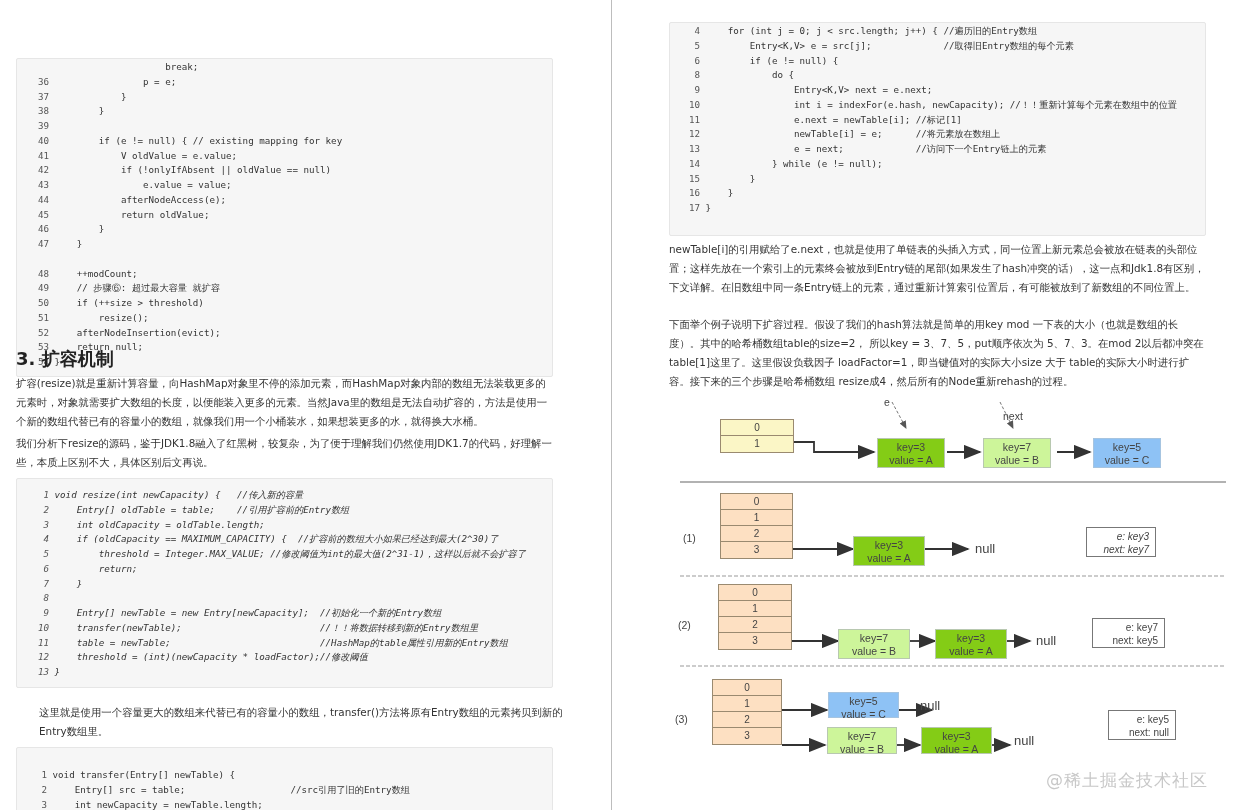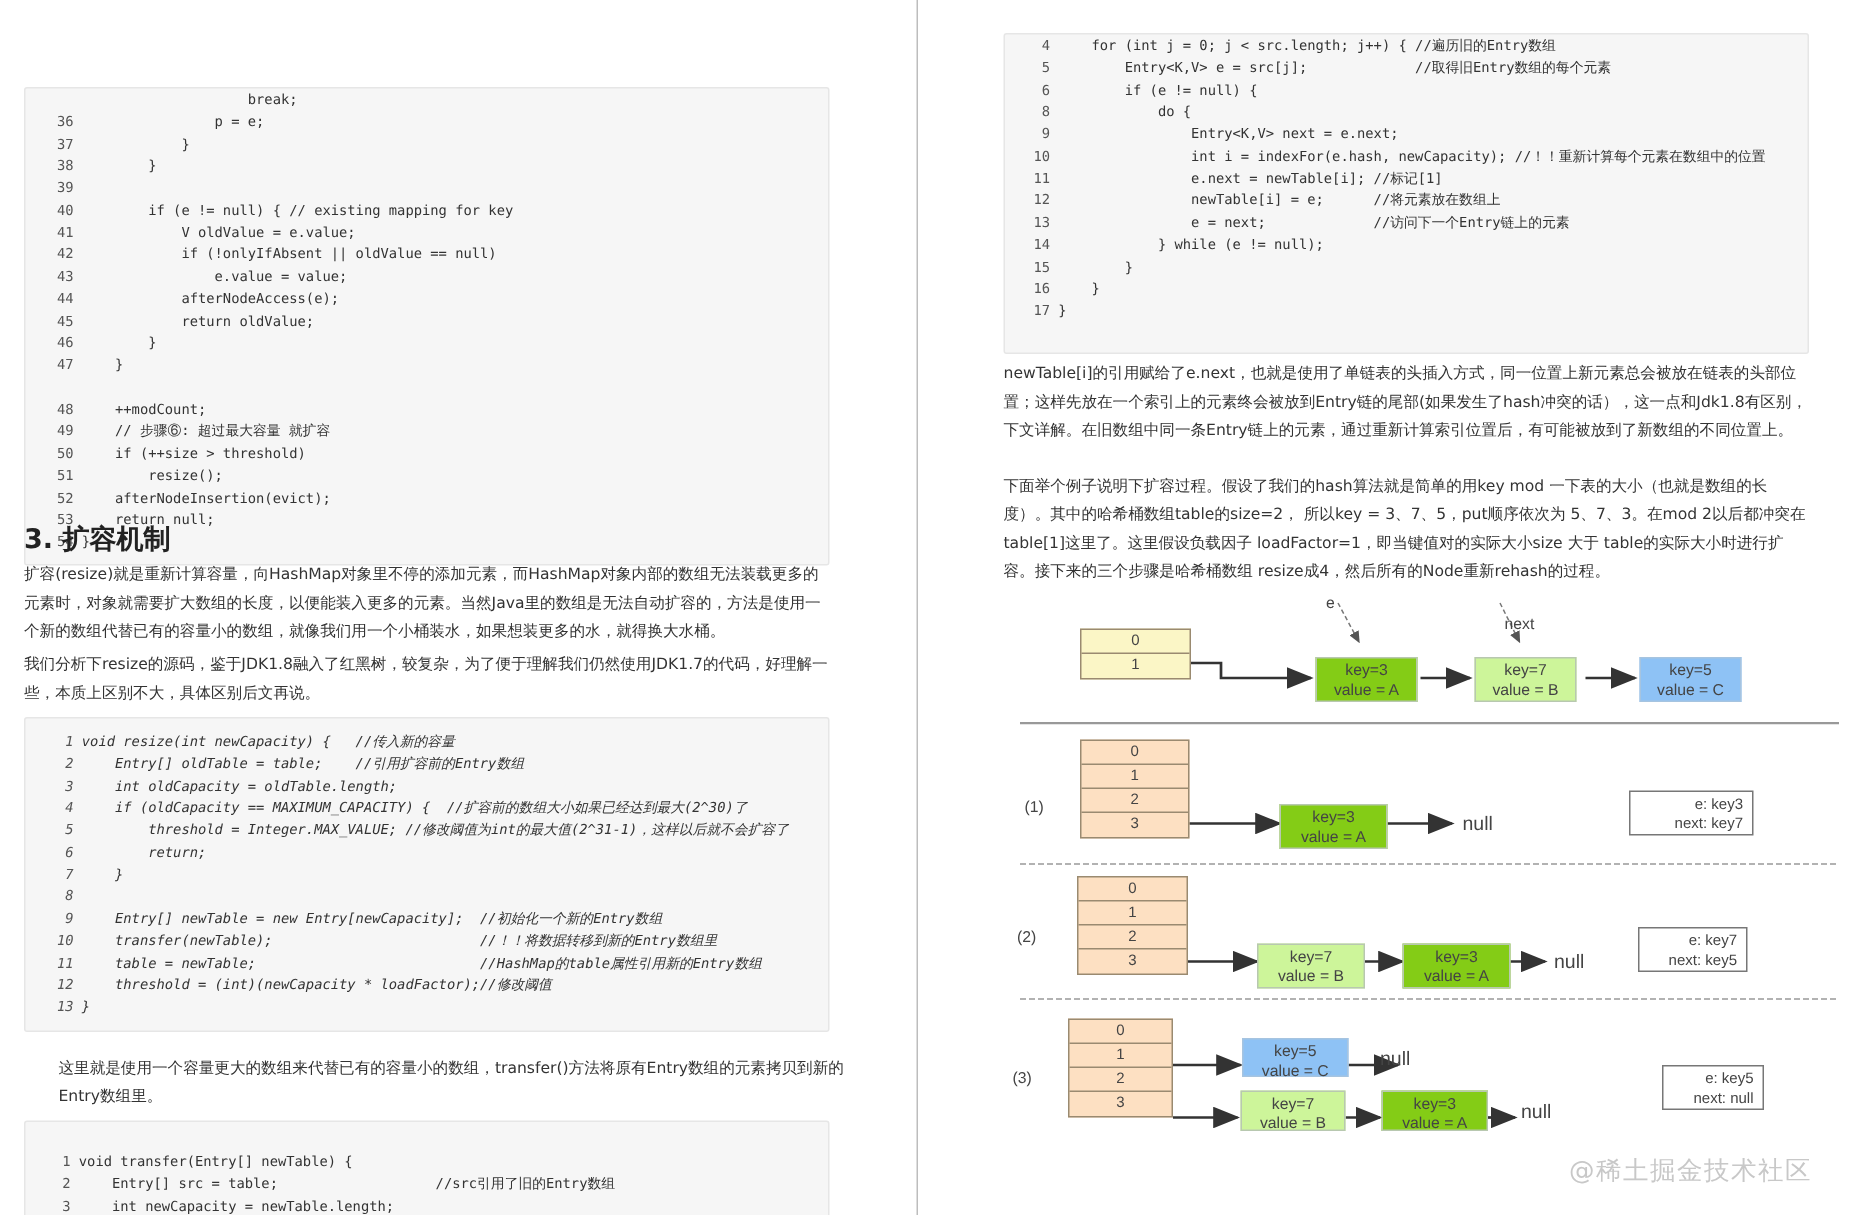--- a/index.html
+++ b/index.html
@@ -195,21 +195,21 @@
     <div class="arr-cell">0</div>
     <div class="arr-cell">1</div>
     <div class="arr-cell">2</div>
     <div class="arr-cell">3</div>
   </div>
   <div class="node node-a" style="left:183px; top:146px; width:72px;">
     <div>key=3</div>
     <div>value = A</div>
   </div>
   <div class="null-label" style="left:305px; top:151px;">null</div>
-  <div class="state-box" style="left:416px; top:137px; width:83px;">
+  <div class="state-box" style="left:416px; top:137px; width:70px;font-style:italic;">
     <div>e:  key3</div>
     <div>next:  key7</div>
   </div>
 
   <div class="step-label" style="left:8px; top:229px;">(2)</div>
   <div class="arr-table" style="left:48px; top:194px; width:74px; background:#fde0c2;">
     <div class="arr-cell">0</div>
     <div class="arr-cell">1</div>
     <div class="arr-cell">2</div>
     <div class="arr-cell">3</div>

